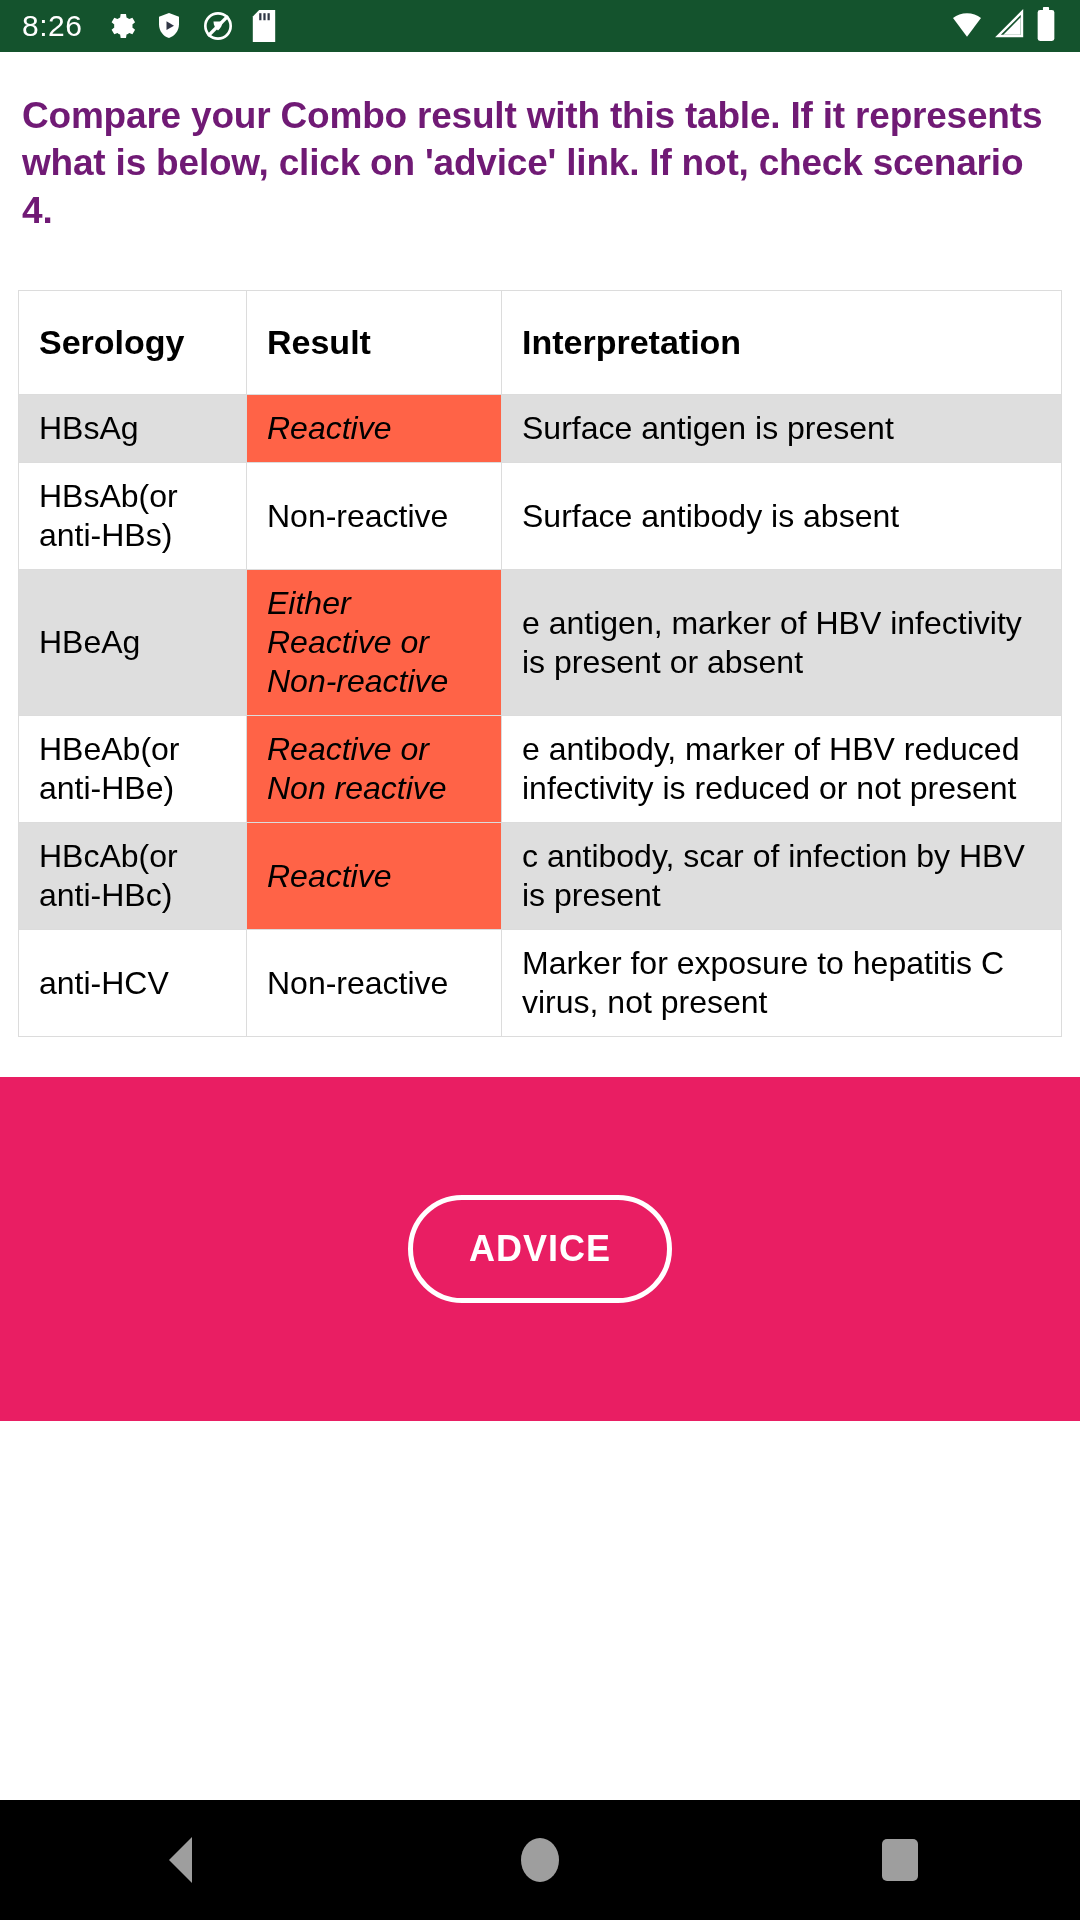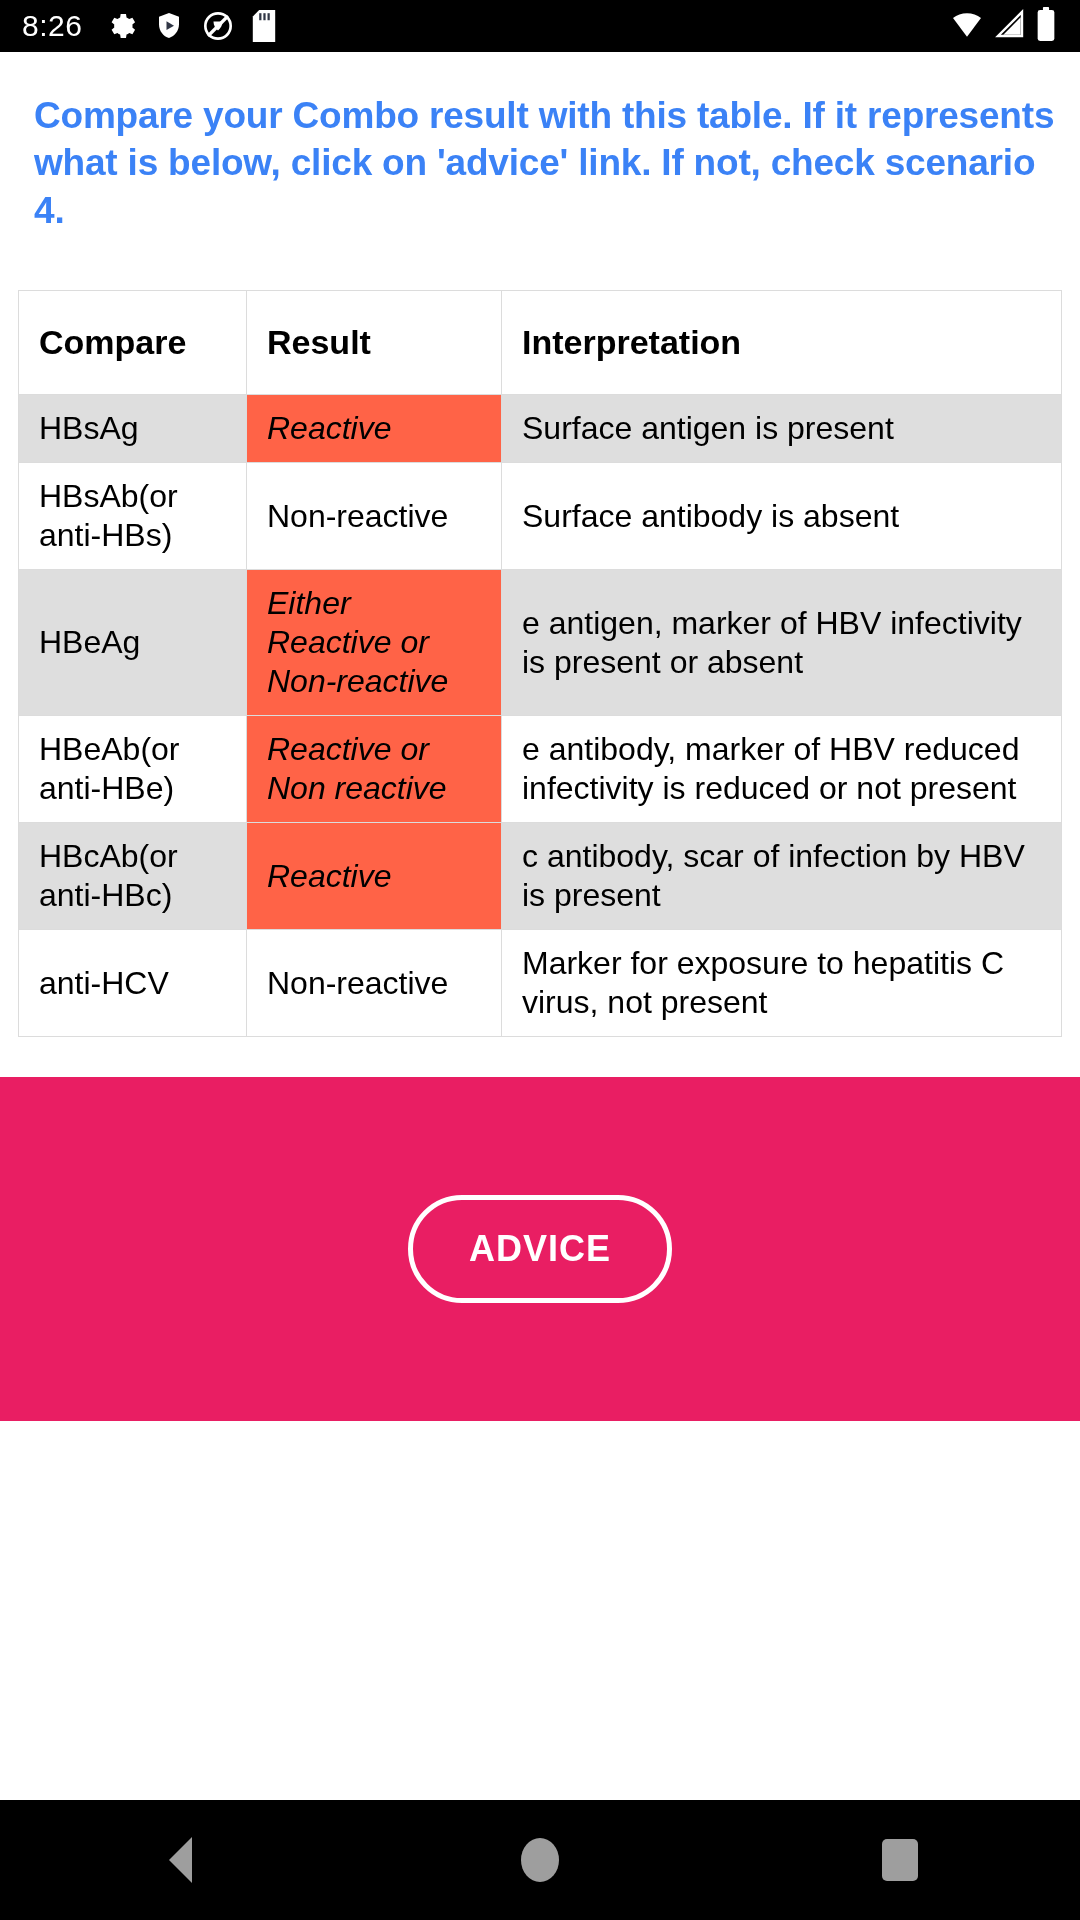--- a/index.html
+++ b/index.html
@@ -7,21 +7,21 @@
     width: 1080px;
     height: 1920px;
     background: #ffffff;
     font-family: "Liberation Sans", sans-serif;
     overflow: hidden;
   }
 
   
   #status-bar {
     height: 52px;
-    background: #000000;
+    background: #14532d;
     display: flex;
     align-items: center;
     padding: 0 22px;
     color: #ffffff;
   }
   #status-clock {
     font-size: 30px;
     letter-spacing: 0.5px;
     margin-right: 22px;
     font-family: "Liberation Sans", sans-serif;
@@ -32,24 +32,23 @@
 
   
   #content {
     padding: 0 18px;
     background: #ffffff;
   }
   #headline {
     font-size: 37px;
     font-weight: bold;
     line-height: 1.28;
-    color: #3b82f6;
+    color: #701a75;
     padding: 40px 4px 0 4px;
     letter-spacing: -0.2px;
-    margin-left: 12px;
   }
 
   
   #result-table {
     margin-top: 56px;
     width: 100%;
     border-collapse: collapse;
     table-layout: fixed;
     border: 1px solid #dcdcdc;
   }
@@ -183,21 +182,21 @@
   <p id="headline">Compare your Combo result with this table. If it represents what is below, click on 'advice' link. If not, check scenario 4.</p>
 
   <table id="result-table">
     <colgroup>
       <col class="c-serology">
       <col class="c-result">
       <col class="c-interp">
     </colgroup>
     <thead>
       <tr>
-        <th>Compare</th>
+        <th>Serology</th>
         <th>Result</th>
         <th>Interpretation</th>
       </tr>
     </thead>
     <tbody>
       <tr class="shaded">
         <td>HBsAg</td>
         <td class="hl">Reactive</td>
         <td>Surface antigen is present</td>
       </tr>

